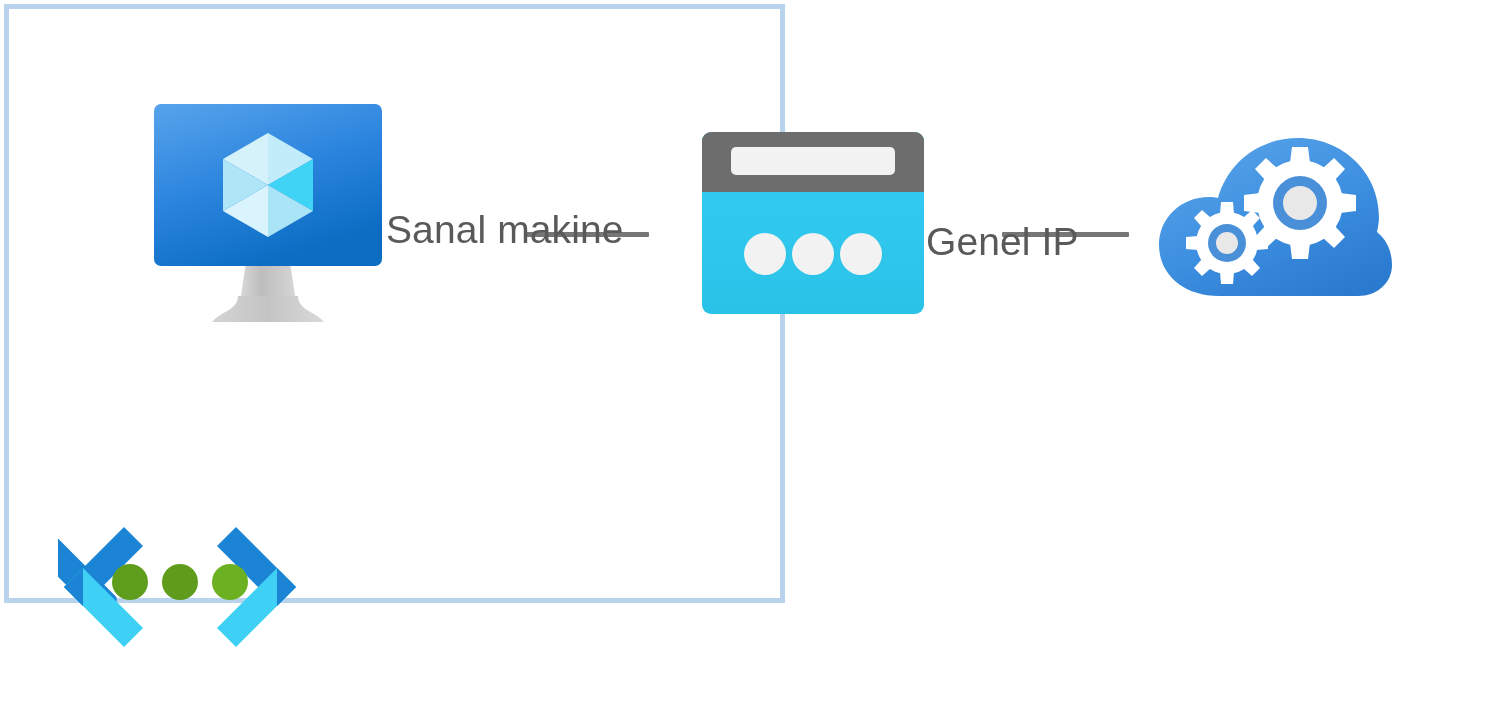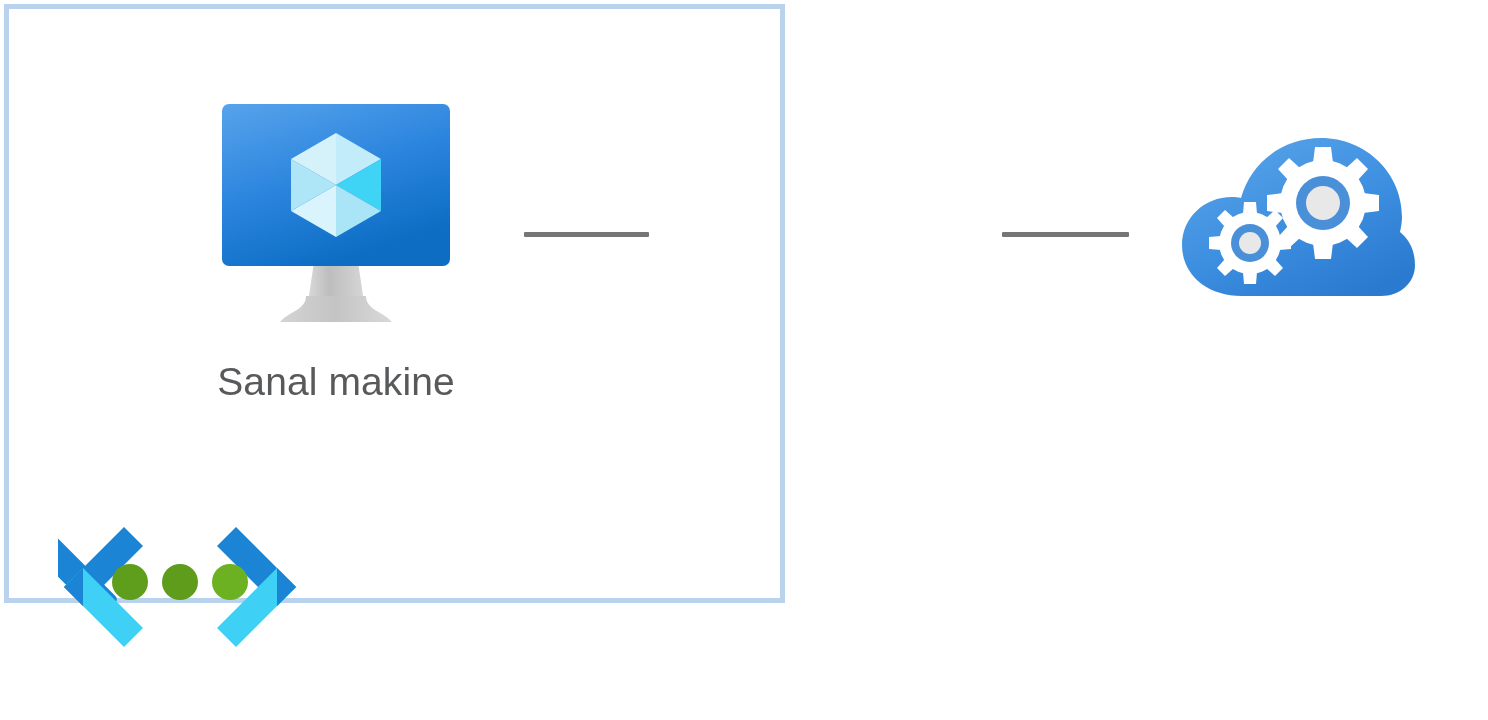--- a/index.html
+++ b/index.html
@@ -37,21 +37,21 @@
     background: #767676;
     border-radius: 1px;
   }
   .connector-1 { left: 524px; top: 232px; width: 125px; }
   .connector-2 { left: 1002px; top: 232px; width: 127px; }
 
   
   .node {
     position: absolute;
     display: flex;
-    flex-direction: column;
+    flex-direction: row;
     align-items: center;
   }
   .node-label {
     font-size: 39px;
     color: #58595b;
     font-weight: 400;
     letter-spacing: 0.1px;
     white-space: nowrap;
     line-height: 1;
   }
@@ -128,20 +128,43 @@
 
           <polygon points="-45,26 0,52 0,0" fill="#d9f4fc"></polygon>
 
           <polygon points="-45,-26 -45,26 0,0" fill="#aee6f8"></polygon>
         </g>
       </svg>
     </div>
     <div class="node-label label-vm">Sanal makine</div>
   </div>
 
+  <div class="node node-ip">
+    <div class="icon-wrap icon-ip">
+      <svg width="226" height="186" viewBox="0 0 226 186" xmlns="http://www.w3.org/2000/svg">
+        <defs>
+          <linearGradient id="ipBody" x1="0" y1="0" x2="0" y2="1">
+            <stop offset="0%" stop-color="#34cdf3"></stop>
+            <stop offset="100%" stop-color="#2bc2e8"></stop>
+          </linearGradient>
+        </defs>
+
+        <rect x="2" y="2" width="222" height="182" rx="9" ry="9" fill="url(#ipBody)"></rect>
+
+        <path d="M2 11 A9 9 0 0 1 11 2 L215 2 A9 9 0 0 1 224 11 L224 62 L2 62 Z" fill="#6d6d6d"></path>
+
+        <rect x="31" y="17" width="164" height="28" rx="5" ry="5" fill="#f2f2f2"></rect>
+
+        <circle cx="65" cy="124" r="21" fill="#f2f2f2"></circle>
+        <circle cx="113" cy="124" r="21" fill="#f2f2f2"></circle>
+        <circle cx="161" cy="124" r="21" fill="#f2f2f2"></circle>
+      </svg>
+    </div>
+    <div class="node-label label-ip">Genel IP</div>
+  </div>
 
   <div class="node node-net">
     <div class="icon-wrap icon-net">
       <svg width="240" height="184" viewBox="0 0 240 184" xmlns="http://www.w3.org/2000/svg">
         <defs>
           <linearGradient id="cloudGrad" x1="0.1" y1="0" x2="0.75" y2="1">
             <stop offset="0%" stop-color="#5ba5ea"></stop>
             <stop offset="55%" stop-color="#3d8fe0"></stop>
             <stop offset="100%" stop-color="#2a7ad0"></stop>
           </linearGradient>

